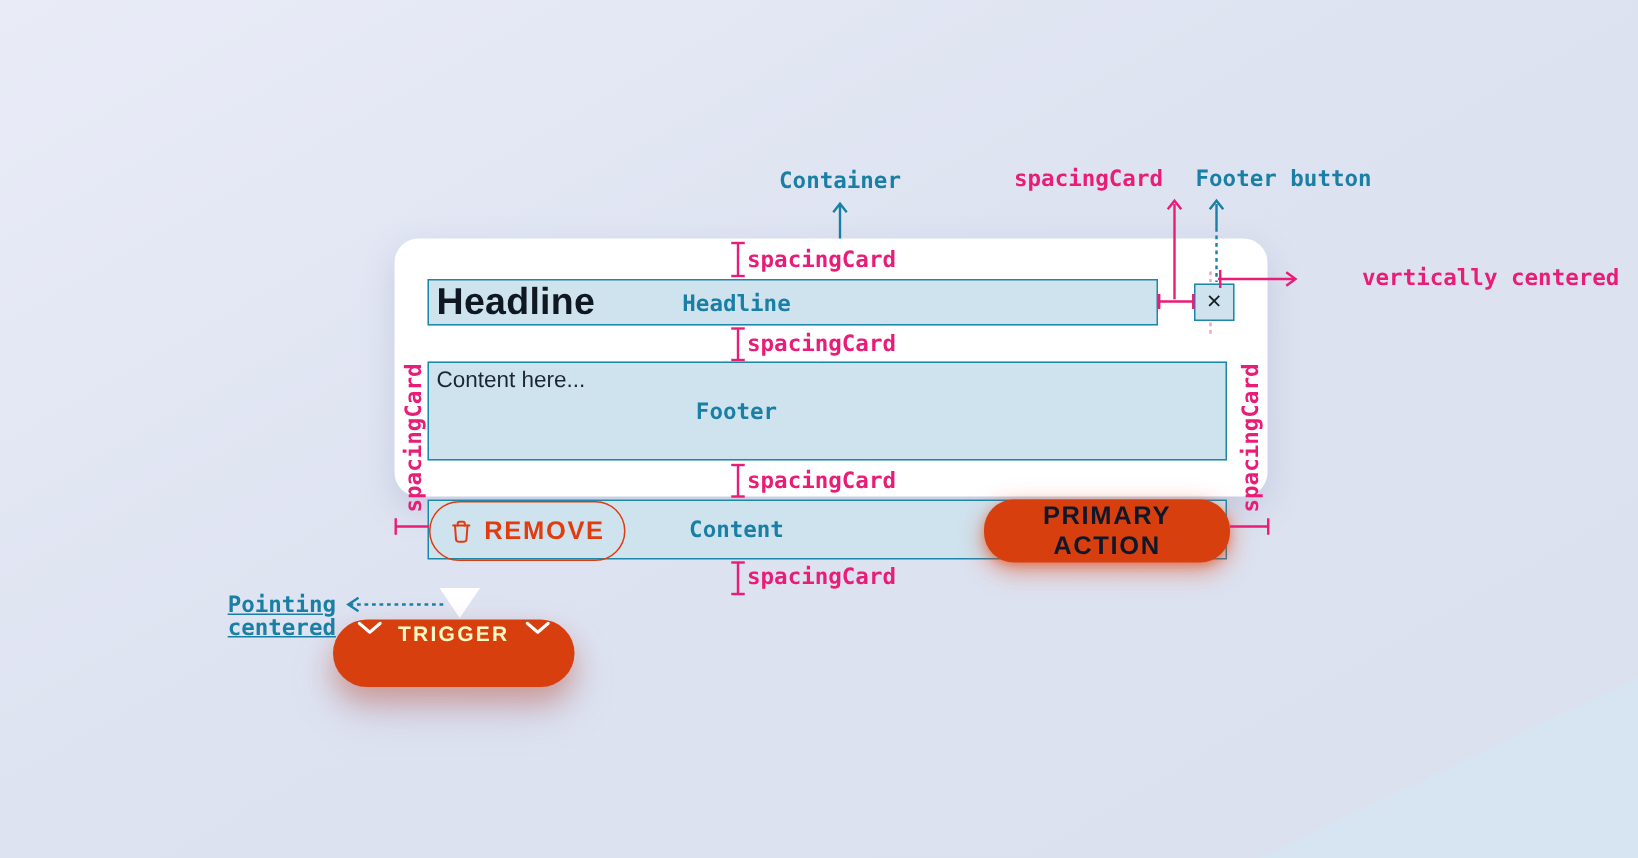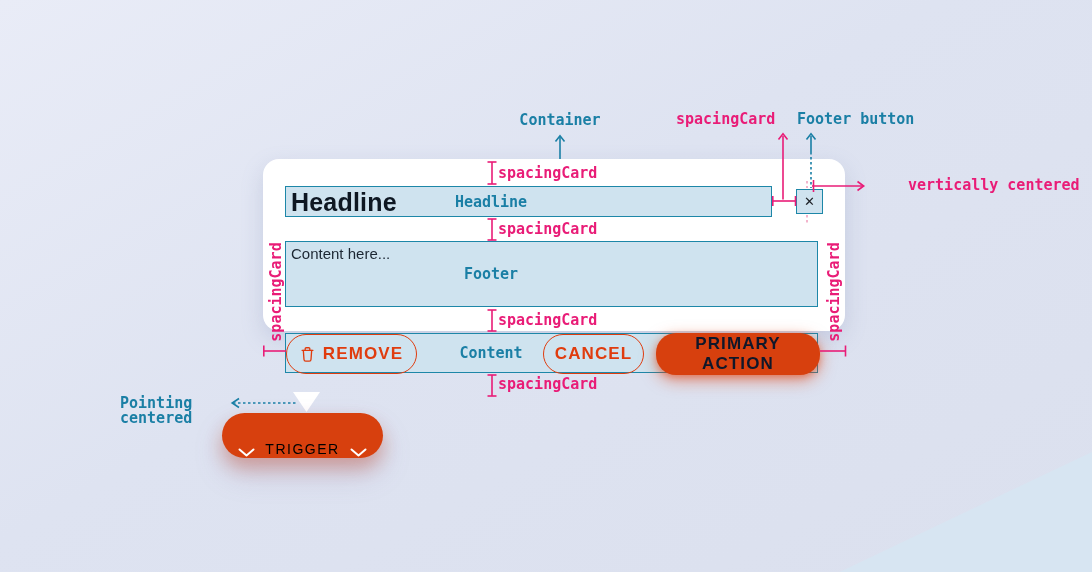--- a/index.html
+++ b/index.html
@@ -52,22 +52,22 @@
   }
   .remove-btn{left:0;width:131px;}
   .cancel-btn{left:257px;width:101px;}
   .primary-btn{
     left:370px;top:-1px;width:164px;height:42px;border:none;background:#d7400e;color:#0f172a;
     box-shadow:0 5px 16px rgba(224,66,16,0.55),0 2px 6px rgba(224,66,16,0.35);
   }
   
   .trigger-btn{
     position:absolute;left:222px;top:413px;width:161px;height:45px;border:none;border-radius:23px;
-    background:#d7400e;color:#000000;display:flex;align-items:flex-end;justify-content:center;gap:10px;
-    font-family:"Liberation Sans",sans-serif;font-weight:400;font-size:14px;letter-spacing:1.5px;cursor:pointer;
+    background:#d7400e;color:#fef9c3;display:flex;align-items:flex-start;justify-content:center;gap:10px;
+    font-family:"Liberation Sans",sans-serif;font-weight:700;font-size:14px;letter-spacing:1.5px;cursor:pointer;
     box-shadow:0 10px 18px rgba(198,56,12,0.32),0 16px 30px rgba(140,110,150,0.22);
   }
   
   .annot{
     position:absolute;font-family:"DejaVu Sans Mono",monospace;font-weight:700;font-size:15px;
     white-space:nowrap;line-height:15px;
   }
   .teal{color:#1a7fa5;text-align:right;}
   .pink{color:#e91c77;}
   .annot-lines{position:absolute;left:0;top:0;pointer-events:none;}
@@ -101,23 +101,20 @@
         <svg width="15" height="17" viewBox="0 0 18 20">
           <g fill="none" stroke="#e03c0e" stroke-width="1.6" stroke-linecap="round" stroke-linejoin="round">
             <path d="M2.5 5 h13"></path>
             <path d="M6.2 5 V3.2 a1.3 1.3 0 0 1 1.3-1.3 h3 a1.3 1.3 0 0 1 1.3 1.3 V5"></path>
             <path d="M4 5 l.8 11 a2 2 0 0 0 2 1.9 h4.4 a2 2 0 0 0 2-1.9 L14 5"></path>
           </g>
         </svg>
         <span>REMOVE</span>
       </button>
       <span class="box-label">Content</span>
-      <button class="pill cancel-btn">
-        <span>CANCEL</span>
-      </button>
       <button class="pill primary-btn">
         <span>PRIMARY ACTION</span>
       </button>
     </div>
   </div>
 
   <button class="trigger-btn">
     <svg width="17" height="9" viewBox="0 0 17 9">
       <path d="M1.5 1.5 l7 6 7-6" fill="none" stroke="#ffffff" stroke-width="2" stroke-linecap="round" stroke-linejoin="round"></path>
     </svg>
@@ -204,17 +201,17 @@
   <div class="annot pink" style="left:872px;top:178px;margin-left:36px;">vertically centered</div>
 
   <div class="annot pink" style="left:498px;top:166px;">spacingCard</div>
   <div class="annot pink" style="left:498px;top:222px;">spacingCard</div>
   <div class="annot pink" style="left:498px;top:313px;">spacingCard</div>
   <div class="annot pink" style="left:498px;top:377px;">spacingCard</div>
 
   <div class="annot pink rot" style="left:276px;top:292px;">spacingCard</div>
   <div class="annot pink rot" style="left:834px;top:292px;">spacingCard</div>
 
-  <div class="annot teal" style="left:120px;width:104px;top:396px;text-align:left;">
+  <div class="annot teal" style="left:120px;width:104px;top:396px;text-align:right;text-decoration:underline;">
     <div>Pointing</div>
     <div>centered</div>
   </div>
 </div>
 
 </body></html>

